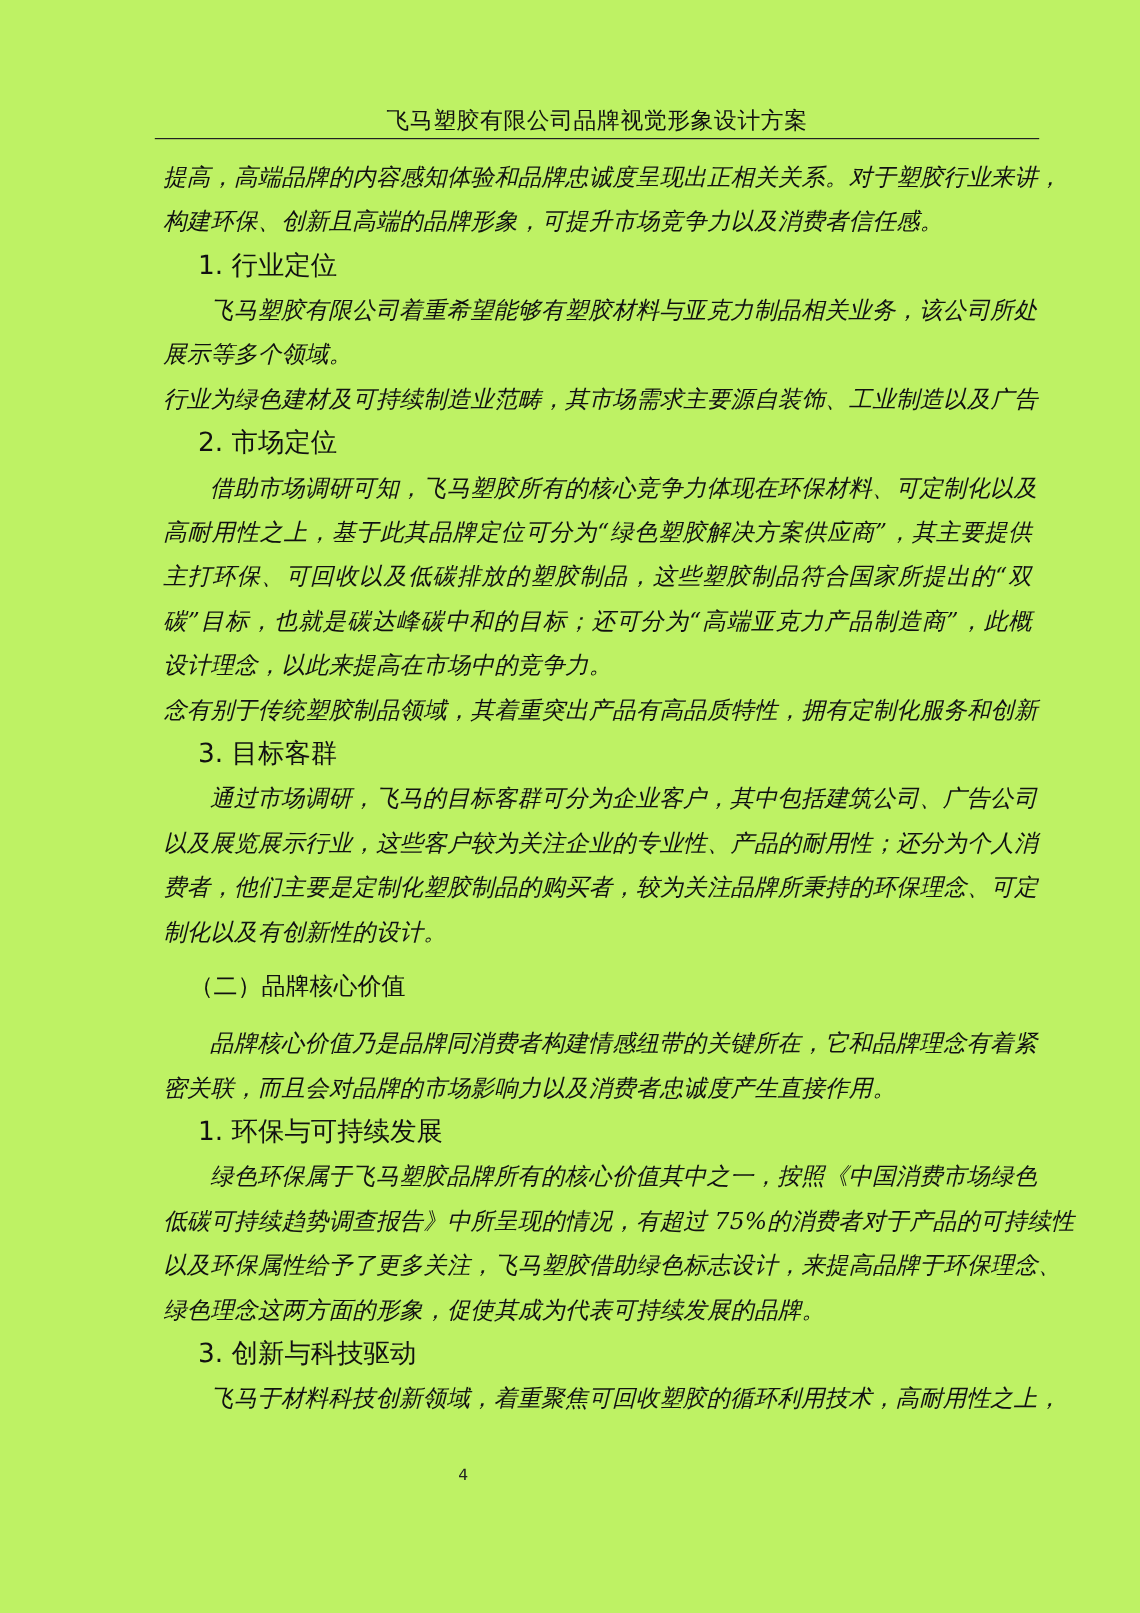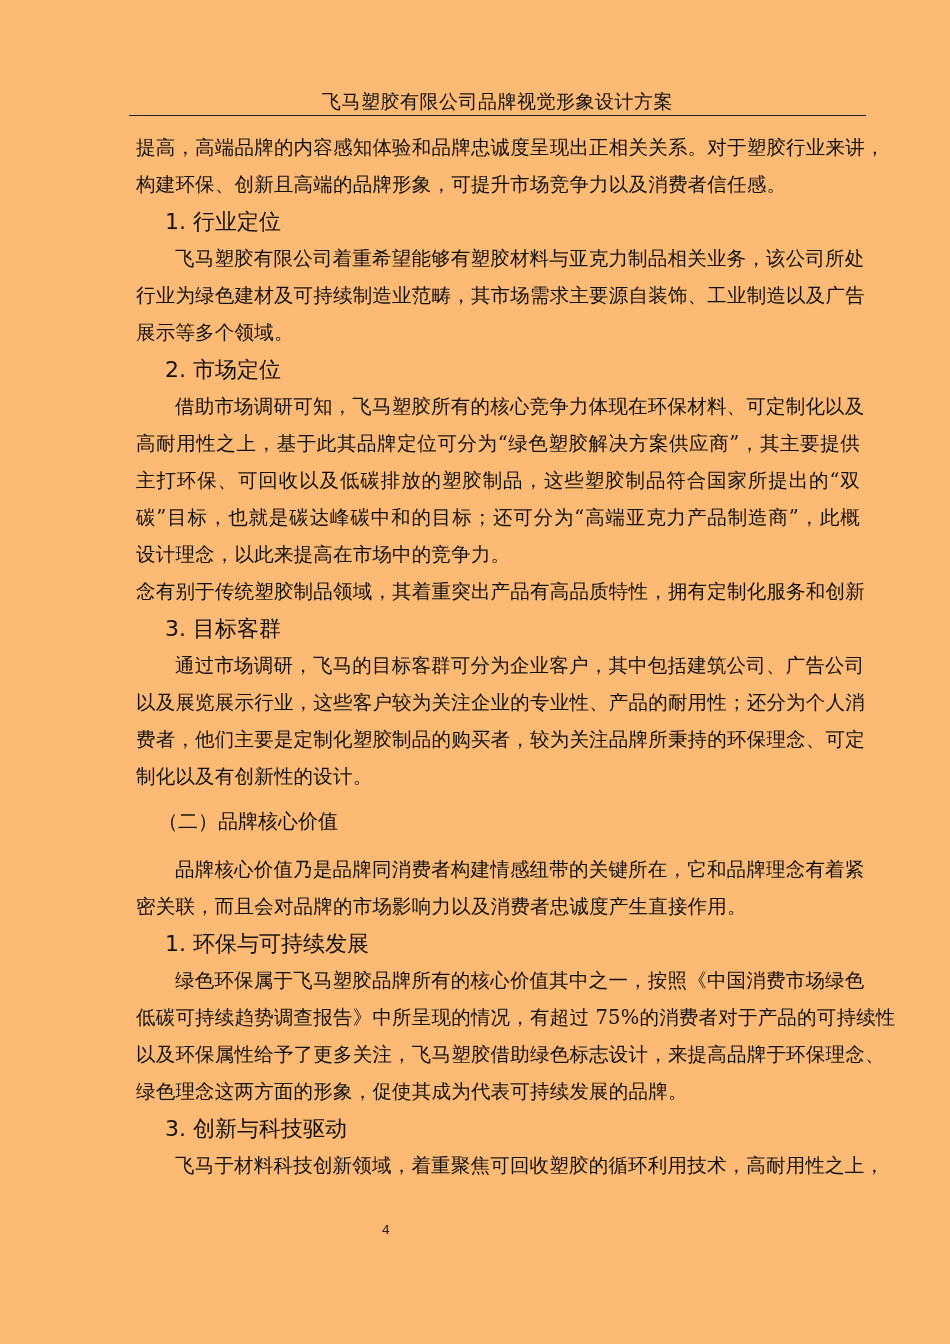--- a/index.html
+++ b/index.html
@@ -12,21 +12,21 @@
       height: 1344px;
       position: relative;
       overflow: hidden;
       font-family: "DejaVu Serif", "Liberation Serif", serif;
       color: #111111;
     }
     .page {
       position: absolute;
       left: 0; top: 0;
       width: 950px; height: 1344px;
-      background: #fdba74;
+      background: #bef264;
     }
     .header-title {
       position: absolute;
       left: 129px;
       width: 737px;
       top: 89px;
       text-align: center;
       font-size: 19px;
       line-height: 24px;
       letter-spacing: 0.5px;
@@ -47,20 +47,21 @@
       width: 724px;
     }
     .line {
       height: 37px;
       line-height: 37px;
       font-size: 19.5px;
       white-space: nowrap;
       text-align: justify;
       text-align-last: justify;
       letter-spacing: 0.2px;
+      font-style: italic;
     }
     .line.last {
       text-align-last: left;
     }
     .line.indent {
       padding-left: 39px;
     }
     .subhead {
       height: 37px;
       line-height: 37px;
@@ -102,22 +103,22 @@
   <div class="body">
 
     <div>
       <div class="line">提高，高端品牌的内容感知体验和品牌忠诚度呈现出正相关关系。对于塑胶行业来讲，</div>
       <div class="line last">构建环保、创新且高端的品牌形象，可提升市场竞争力以及消费者信任感。</div>
     </div>
 
     <div class="subhead">1. 行业定位</div>
     <div>
       <div class="line indent">飞马塑胶有限公司着重希望能够有塑胶材料与亚克力制品相关业务，该公司所处</div>
+      <div class="line last">展示等多个领域。</div>
       <div class="line">行业为绿色建材及可持续制造业范畴，其市场需求主要源自装饰、工业制造以及广告</div>
-      <div class="line last">展示等多个领域。</div>
     </div>
 
     <div class="subhead">2. 市场定位</div>
     <div>
       <div class="line indent">借助市场调研可知，飞马塑胶所有的核心竞争力体现在环保材料、可定制化以及</div>
       <div class="line">高耐用性之上，基于此其品牌定位可分为“绿色塑胶解决方案供应商”，其主要提供</div>
       <div class="line">主打环保、可回收以及低碳排放的塑胶制品，这些塑胶制品符合国家所提出的“双</div>
       <div class="line">碳”目标，也就是碳达峰碳中和的目标；还可分为“高端亚克力产品制造商”，此概</div>
       <div class="line last">设计理念，以此来提高在市场中的竞争力。</div>
       <div class="line">念有别于传统塑胶制品领域，其着重突出产品有高品质特性，拥有定制化服务和创新</div>

